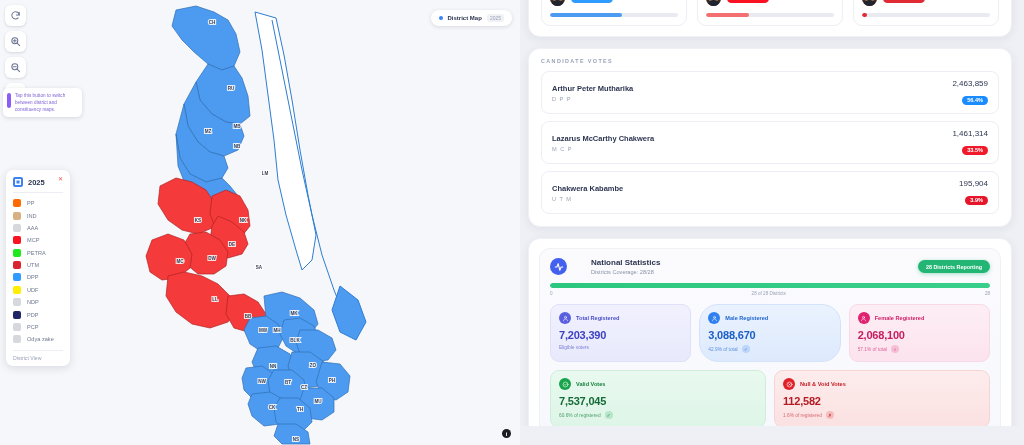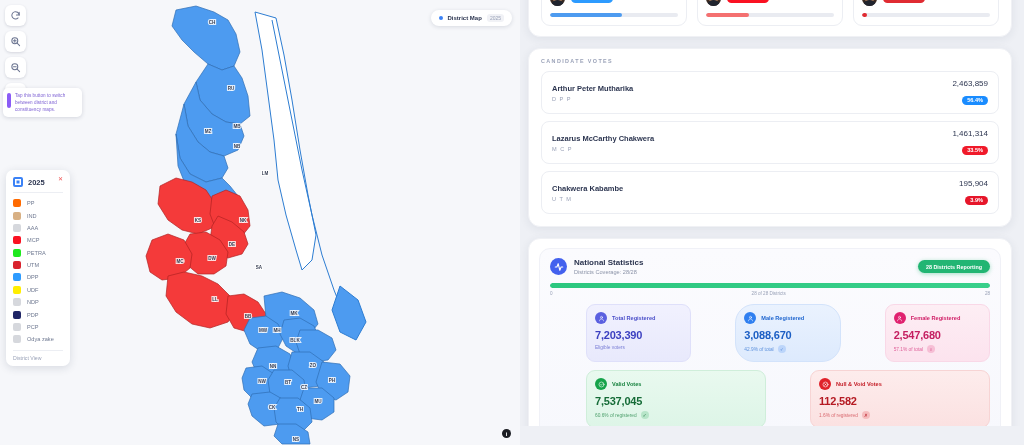--- a/index.html
+++ b/index.html
@@ -153,41 +153,41 @@
     padding: 1.5px 5px; border-radius: 7px;
   }
 
   
   .stats-card { padding: 9px 10px 10px 10px; flex: 1 1 auto; }
   .stats-inner {
     background: linear-gradient(180deg,#fbfbfe 0%, #f7f8fd 100%);
     border: 1px solid #f0f1f7; border-radius: 11px;
     padding: 9px 10px 10px 10px; height: 100%;
   }
-  .stats-head { display: flex; align-items: center; gap: 7px; }
+  .stats-head { display: flex; align-items: center; gap: 24px; }
   .stats-icon {
     width: 17px; height: 17px; border-radius: 50%; background: #4361ee;
     display: flex; align-items: center; justify-content: center; flex: 0 0 auto;
   }
   .stats-icon svg { width: 10px; height: 10px; }
   .stats-title { font-size: 8px; font-weight: bold; color: #2c3550; }
   .stats-sub { font-size: 5.6px; color: #8b93a8; margin-top: 2px; }
   .reporting-badge {
     margin-left: auto; background: #22b573; color: #fff;
     font-size: 5.4px; font-weight: bold; padding: 3.5px 8px; border-radius: 9px;
     box-shadow: 0 1px 4px rgba(34,181,115,.4);
   }
   .progress-wrap { margin-top: 8px; }
   .progress-track { height: 5px; border-radius: 4px; background: #e9ebf1; overflow: hidden; }
   .progress-fill { height: 100%; border-radius: 4px; background: linear-gradient(90deg,#2cc77f,#38cf8b); }
   .progress-scale { display: flex; justify-content: space-between; margin-top: 3px; }
   .progress-scale span { font-size: 4.6px; color: #9aa2b8; }
 
   .stat-grid { display: flex; gap: 8px; margin-top: 8px; }
-  .stat-box { flex: 1; border-radius: 9px; padding: 7px 8px 8px 8px; border: 1px solid transparent; margin-left: 36px; }
+  .stat-box { flex: 1; border-radius: 9px; padding: 7px 8px 8px 8px; border: 1px solid transparent; }
   .stat-box.v-total { background: linear-gradient(180deg,#f1f1fe,#e8e9fc); border-color: #dfe0fa; }
   .stat-box.v-male { background: linear-gradient(180deg,#eaf2fe,#ddeafd); border-color: #d3e3fb; border-radius: 19px; }
   .stat-box.v-female { background: linear-gradient(180deg,#fdeef4,#fce3ee); border-color: #f9d8e7; }
   .stat-box.v-valid { background: linear-gradient(180deg,#e9f9ef,#ddf5e7); border-color: #cfeeda; }
   .stat-box.v-null { background: linear-gradient(180deg,#fdecec,#fbe1e1); border-color: #f7d4d4; }
   .stat-top { display: flex; align-items: center; gap: 5px; }
   .stat-ico { width: 12px; height: 12px; border-radius: 50%; display: flex; align-items: center; justify-content: center; flex: 0 0 auto; }
   .stat-ico svg { width: 7px; height: 7px; }
   .stat-lbl { font-size: 5.6px; font-weight: bold; }
   .stat-val { font-size: 11px; font-weight: bold; margin-top: 5px; letter-spacing: -.2px; }
@@ -524,21 +524,21 @@
             <div class="stat-box v-female">
               <div class="stat-top">
                 <span class="stat-ico" style="background:#e0216f">
                   <svg viewBox="0 0 24 24" fill="none" stroke="#fff" stroke-width="2" stroke-linecap="round" stroke-linejoin="round">
                     <circle cx="12" cy="8" r="3.4"></circle>
                     <path d="M5 20c0-4 3.4-6.5 7-6.5s7 2.5 7 6.5"></path>
                   </svg>
                 </span>
                 <span class="stat-lbl" style="color:#d01f67">Female Registered</span>
               </div>
-              <div class="stat-val" style="color:#c41e60">2,547,680</div>
+              <div class="stat-val" style="color:#c41e60">2,068,100</div>
               <div class="stat-foot" style="color:#e0639b">
                 <span>57.1% of total</span>
                 <span class="stat-chip" style="background:#e0216f33;color:#c41e60">♀</span>
               </div>
             </div>
           </div>
         <div class="stat-grid-2" id="stat-grid-2">
             <div class="stat-box v-valid">
               <div class="stat-top">
                 <span class="stat-ico" style="background:#16a34a">

